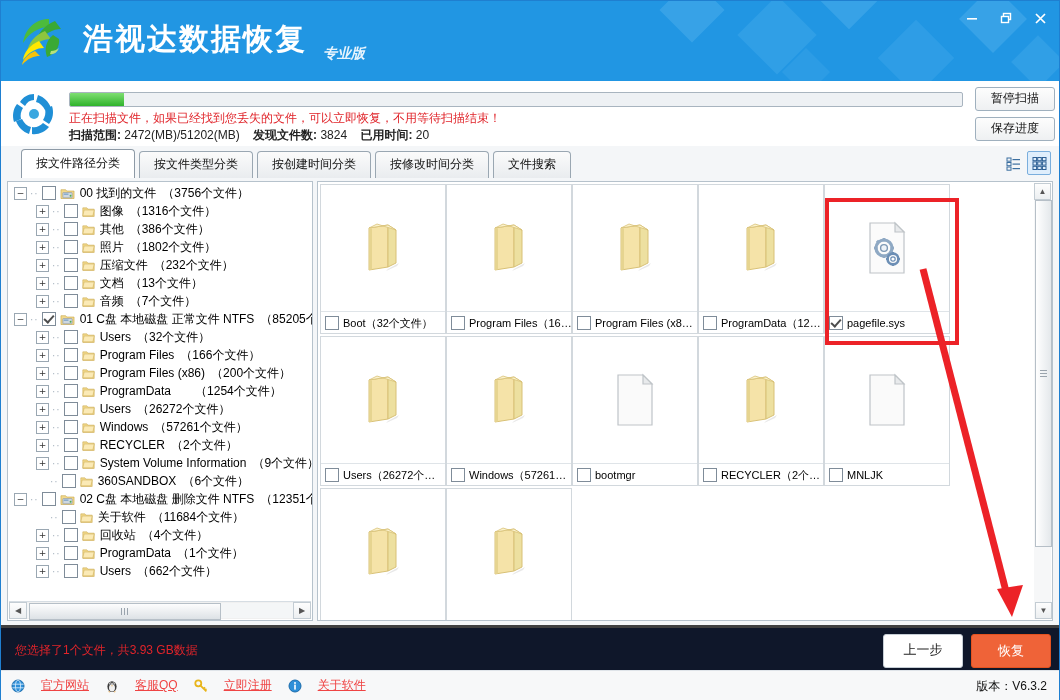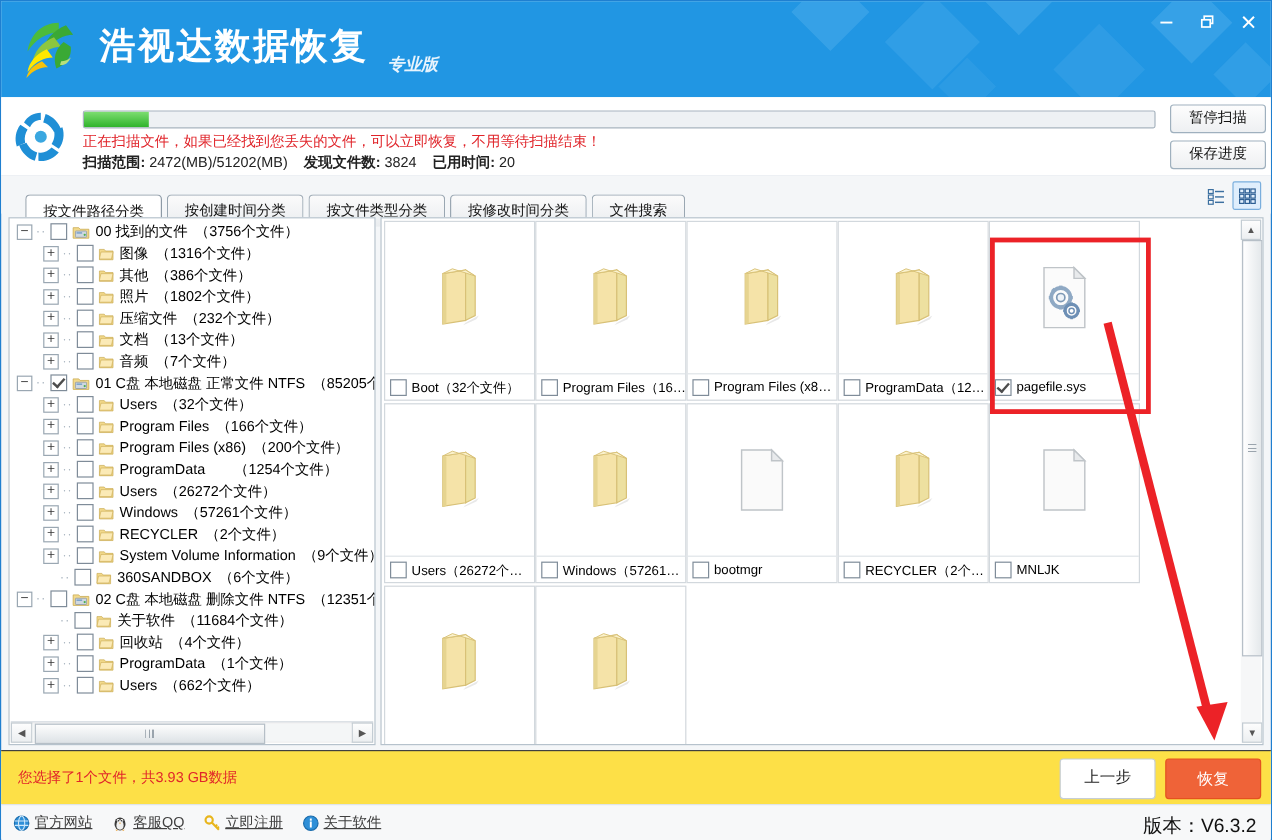--- a/index.html
+++ b/index.html
@@ -40,21 +40,21 @@
   .scan-stats{position:absolute;left:68px;top:46px;color:#222;font-size:12px;white-space:nowrap;}
   .scan-stats .lbl{font-weight:bold;}
   .scanbtns{position:absolute;right:6px;top:6px;width:78px;}
   .sbtn{display:block;width:78px;height:22px;line-height:20px;text-align:center;
     font-size:12px;background:linear-gradient(#fdfdfd,#eef0f2);
     border:1px solid #9fb0be;border-radius:3px;margin-bottom:6px;cursor:default;color:#111;}
 
   
   .tabstrip{position:absolute;left:0;top:145px;width:1058px;height:32px;
     background:#f4f6f8;}
-  .tabs{position:absolute;left:20px;top:16px;display:flex;}
+  .tabs{position:absolute;left:20px;top:3px;display:flex;align-items:flex-end;}
   .tab{height:26px;line-height:25px;padding:0 14px;font-size:12px;
     background:linear-gradient(#fbfbfb,#e9ecef);border:1px solid #9aa7b2;
     border-bottom:none;border-radius:4px 4px 0 0;margin-right:4px;cursor:default;
     color:#111;white-space:nowrap;}
   .tab.active{background:#fff;height:28px;line-height:27px;font-weight:normal;
     border-color:#8d9aa6;}
   .viewbtns{position:absolute;right:8px;top:5px;display:flex;gap:2px;}
   .vbtn{width:22px;height:22px;border:1px solid transparent;border-radius:2px;
     display:flex;align-items:center;justify-content:center;cursor:default;}
   .vbtn.active{border-color:#7aaedd;background:#dfeefc;}
@@ -111,35 +111,35 @@
     background:linear-gradient(to right,#ffffff,#e4e8eb);border:1px solid #b6bfc7;
     display:flex;align-items:center;justify-content:center;}
   .vs-grip{width:7px;height:8px;
     background:repeating-linear-gradient(to bottom,#9aa4ad 0 1px,transparent 1px 3px);}
 
   
   .anno{position:absolute;left:0;top:0;width:1060px;height:700px;pointer-events:none;}
 
   
   .bottombar{position:absolute;left:0;top:624px;width:1058px;height:44px;
-    background:#fde047;border-top:1px solid #404040;}
+    background:#0f172a;border-top:3px solid #404040;}
   .sel-status{position:absolute;left:14px;top:14px;color:#e0242a;font-size:12px;}
   .bbtns{position:absolute;right:8px;top:6px;display:flex;gap:8px;}
   .btn-prev{width:78px;height:32px;line-height:30px;text-align:center;font-size:13px;
     background:#fff;border:1px solid #c6ced5;border-radius:3px;color:#222;cursor:default;}
   .btn-rec{width:78px;height:32px;line-height:32px;text-align:center;font-size:13px;
     background:#ef6338;border:1px solid #e4521f;border-radius:3px;color:#fff;cursor:default;}
 
   
   .footer{position:absolute;left:0;top:669px;width:1058px;height:29px;
     background:#f7f8f9;border-top:1px solid #dfe4e9;}
   .flinks{position:absolute;left:10px;top:0;height:29px;display:flex;align-items:center;gap:16px;}
-  .flink{display:flex;align-items:center;gap:4px;font-size:12px;color:#404040;cursor:default;}
+  .flink{display:flex;align-items:center;gap:16px;font-size:12px;color:#ef4444;cursor:default;}
   .flink span.t{text-decoration:underline;}
-  .version{position:absolute;right:12px;top:7px;font-size:16px;color:#111;}
+  .version{position:absolute;right:12px;top:7px;font-size:12px;color:#111;}
 </style>
 </head>
 <body>
 
 <div id="app">
 
   <div class="titlebar">
     <div class="tb-deco">
       <i style="left:30px;top:-14px;width:46px;height:46px;"></i>
       <i style="left:110px;top:6px;width:56px;height:56px;opacity:.7;"></i>
@@ -216,22 +216,22 @@
 
     <div class="scanbtns">
       <div class="sbtn">暂停扫描</div>
       <div class="sbtn">保存进度</div>
     </div>
   </div>
 
   <div class="tabstrip">
     <div class="tabs" id="tabs">
         <div class="tab active">按文件路径分类</div>
+        <div class="tab">按文件类型分类</div>
         <div class="tab">按创建时间分类</div>
-        <div class="tab">按文件类型分类</div>
         <div class="tab">按修改时间分类</div>
         <div class="tab">文件搜索</div>
       </div>
     <div class="viewbtns">
       <div class="vbtn">
         <svg width="15" height="15" viewBox="0 0 15 15">
           <rect x="1" y="2" width="4" height="3.2" fill="none" stroke="#3b6fa0" stroke-width="1"></rect>
           <rect x="1" y="6.5" width="4" height="3.2" fill="none" stroke="#3b6fa0" stroke-width="1"></rect>
           <rect x="1" y="11" width="4" height="3.2" fill="none" stroke="#3b6fa0" stroke-width="1"></rect>
           <rect x="6.5" y="3" width="7.5" height="1.2" fill="#3b6fa0"></rect>

